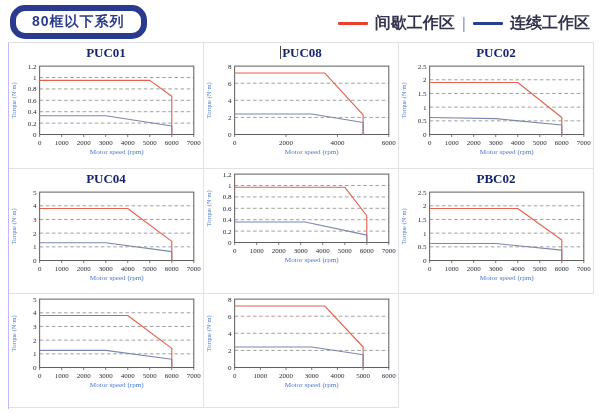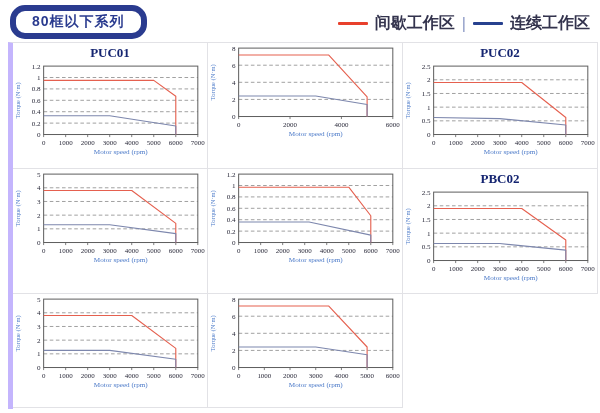--- a/index.html
+++ b/index.html
@@ -18,21 +18,21 @@
   .legend{
     position:absolute;right:10px;top:13px;display:flex;align-items:center;gap:7px;
     font-size:16px;font-weight:bold;color:#33334d;
   }
   .legend .swatch{display:inline-block;width:30px;height:3px;border-radius:1px;}
   .legend .sep{color:#8a97c4;font-weight:normal;}
   
   .grid{
     position:absolute;left:8px;top:42px;width:585px;height:366px;
     display:grid;grid-template-columns:1fr 1fr 1fr;grid-template-rows:126px 125px 114px;
-    border-top:1px solid #e2e2e6;border-left:5px solid #c4b5fd;
+    border-top:1px solid #e2e2e6;border-left:1px solid #c4b5fd;
     background:#fff;
   }
   .cell{
     border-right:1px solid #e2e2e6;border-bottom:1px solid #e2e2e6;
     overflow:hidden;text-align:center;
   }
   .cell.empty{border:none;}
   .ctitle{
     margin-top:2px;height:16px;line-height:16px;
     font-family:"Liberation Serif","DejaVu Serif",serif;
@@ -95,20 +95,21 @@
           <line x1="181" x2="181" y1="72" y2="74.5" stroke="#606060" stroke-width="0.8"></line>
           <text x="181" y="82" text-anchor="middle" font-size="6.8" fill="#2a2a3a">7000</text>
           <text x="105.5" y="91.5" text-anchor="middle" font-size="7" fill="#4a79c8">Motor speed (rpm)</text>
           <text text-anchor="middle" font-size="6.3" fill="#4a79c8" transform="translate(7 38.5) rotate(-90)">Torque (N·m)</text>
           <polyline points="30.00,18.96 137.86,18.96 159.43,34.59 159.43,72.00" fill="none" stroke="#e5604f" stroke-width="1.1" stroke-linejoin="round"></polyline>
           <polyline points="30.00,53.58 94.71,53.58 159.43,63.63 159.43,72.00" fill="none" stroke="#7d87ad" stroke-width="1.1" stroke-linejoin="round"></polyline>
         </svg>
       </div>
   </div>
   <div class="cell">
+    <div class="ctitle"><span class="cursor"></span>PUC08</div>
     <div class="plot">
         <svg viewBox="0 0 190 98" width="100%">
           <line x1="30" x2="181" y1="55.25" y2="55.25" stroke="#7a7a7a" stroke-width="0.7" stroke-dasharray="3.5 2.5"></line>
           <line x1="30" x2="181" y1="38.5" y2="38.5" stroke="#7a7a7a" stroke-width="0.7" stroke-dasharray="3.5 2.5"></line>
           <line x1="30" x2="181" y1="21.75" y2="21.75" stroke="#7a7a7a" stroke-width="0.7" stroke-dasharray="3.5 2.5"></line>
           <rect x="30" y="5" width="151" height="67" fill="none" stroke="#606060" stroke-width="1"></rect>
           <text x="27" y="74.4" text-anchor="end" font-size="7" fill="#2a2a3a">0</text>
           <text x="27" y="57.65" text-anchor="end" font-size="7" fill="#2a2a3a">2</text>
           <text x="27" y="40.9" text-anchor="end" font-size="7" fill="#2a2a3a">4</text>
           <text x="27" y="24.15" text-anchor="end" font-size="7" fill="#2a2a3a">6</text>
@@ -160,20 +161,21 @@
           <line x1="181" x2="181" y1="72" y2="74.5" stroke="#606060" stroke-width="0.8"></line>
           <text x="181" y="82" text-anchor="middle" font-size="6.8" fill="#2a2a3a">7000</text>
           <text x="105.5" y="91.5" text-anchor="middle" font-size="7" fill="#4a79c8">Motor speed (rpm)</text>
           <text text-anchor="middle" font-size="6.3" fill="#4a79c8" transform="translate(7 38.5) rotate(-90)">Torque (N·m)</text>
           <polyline points="30.00,21.08 116.29,21.08 159.43,55.38 159.43,72.00" fill="none" stroke="#e5604f" stroke-width="1.1" stroke-linejoin="round"></polyline>
           <polyline points="30.00,55.38 94.71,56.46 159.43,62.62 159.43,72.00" fill="none" stroke="#7d87ad" stroke-width="1.1" stroke-linejoin="round"></polyline>
         </svg>
       </div>
   </div>
   <div class="cell">
+    <div class="ctitle">PUC04</div>
     <div class="plot">
         <svg viewBox="0 0 190 98" width="100%">
           <line x1="30" x2="181" y1="58.6" y2="58.6" stroke="#7a7a7a" stroke-width="0.7" stroke-dasharray="3.5 2.5"></line>
           <line x1="30" x2="181" y1="45.2" y2="45.2" stroke="#7a7a7a" stroke-width="0.7" stroke-dasharray="3.5 2.5"></line>
           <line x1="30" x2="181" y1="31.800000000000004" y2="31.800000000000004" stroke="#7a7a7a" stroke-width="0.7" stroke-dasharray="3.5 2.5"></line>
           <line x1="30" x2="181" y1="18.4" y2="18.4" stroke="#7a7a7a" stroke-width="0.7" stroke-dasharray="3.5 2.5"></line>
           <rect x="30" y="5" width="151" height="67" fill="none" stroke="#606060" stroke-width="1"></rect>
           <text x="27" y="74.4" text-anchor="end" font-size="7" fill="#2a2a3a">0</text>
           <text x="27" y="61" text-anchor="end" font-size="7" fill="#2a2a3a">1</text>
           <text x="27" y="47.6" text-anchor="end" font-size="7" fill="#2a2a3a">2</text>

